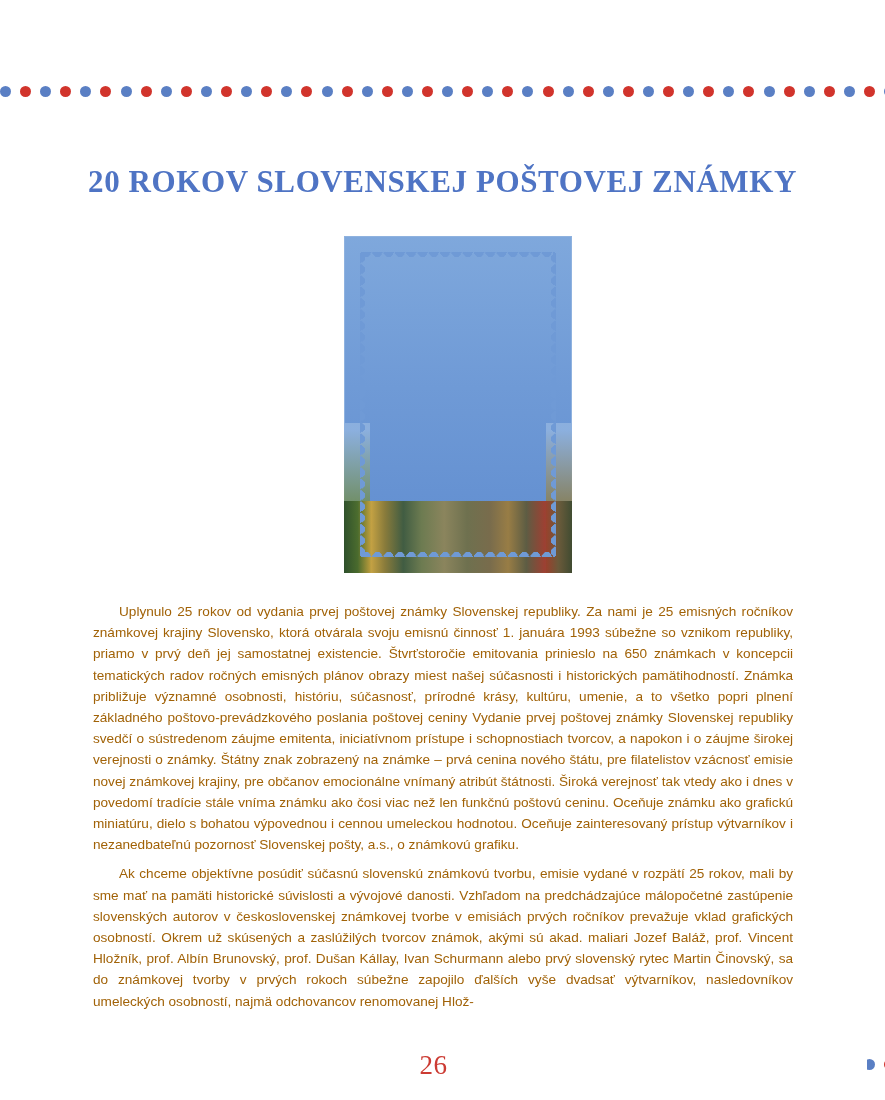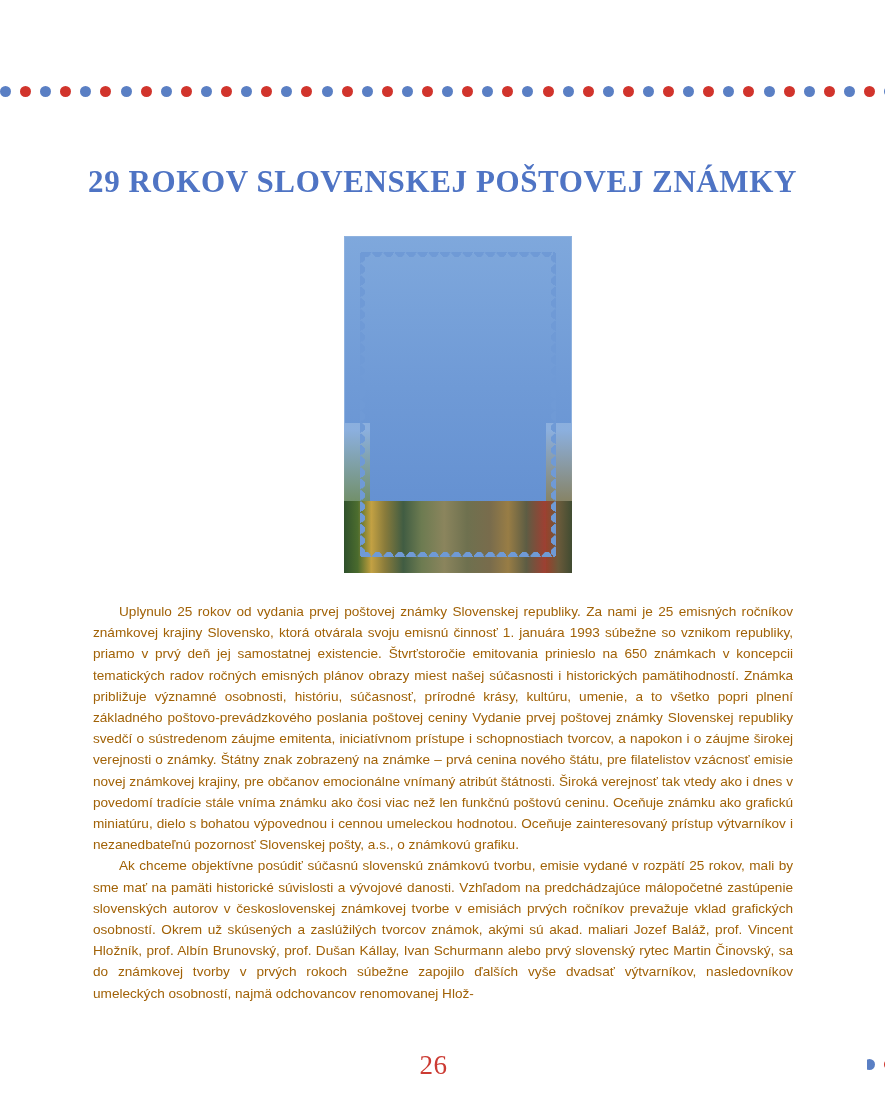--- a/index.html
+++ b/index.html
@@ -318,21 +318,21 @@
     line-height: 21.2px;
     color: #a16207;
     text-align: justify;
   }
   .body-text p {
     margin: 0;
     text-indent: 26px;
     text-align: justify;
     hyphens: manual;
   }
-  .body-text p + p { margin-top: 0; }
+  .body-text p + p { margin-top: 8px; }
 </style>
 </head>
 <body>
 
 <div class="dot-rule top" id="top-rule">
     <span class="dot blue"></span>
     <span class="dot red"></span>
     <span class="dot blue"></span>
     <span class="dot red"></span>
     <span class="dot blue"></span>
@@ -371,21 +371,21 @@
     <span class="dot red"></span>
     <span class="dot blue"></span>
     <span class="dot red"></span>
     <span class="dot blue"></span>
     <span class="dot red"></span>
     <span class="dot blue"></span>
     <span class="dot red"></span>
     <span class="dot blue"></span>
   </div>
 
-<h1 class="page-title">29 ROKOV SLOVENSKEJ POŠTOVEJ ZNÁMKY</h1>
+<h1 class="page-title">20 ROKOV SLOVENSKEJ POŠTOVEJ ZNÁMKY</h1>
 
 <div class="figure">
   <div class="cert-frame">
     <div class="cert-photo-left"></div>
     <div class="cert-photo-right"></div>
     <div class="cert-photo-bottom"></div>
   </div>
 
   <div class="cert-paper">
     <div class="cert-inner">

